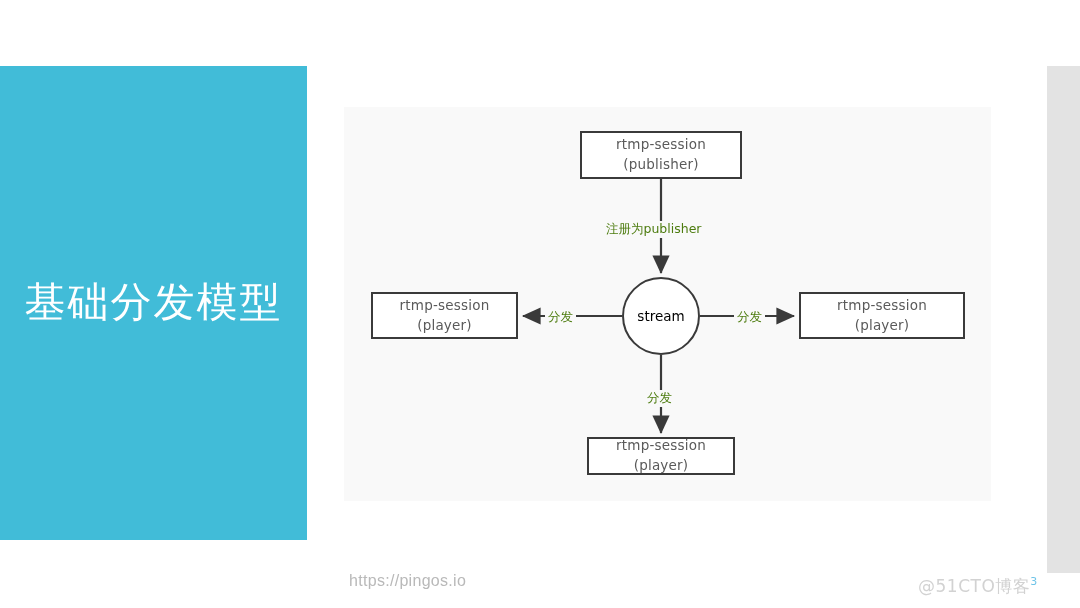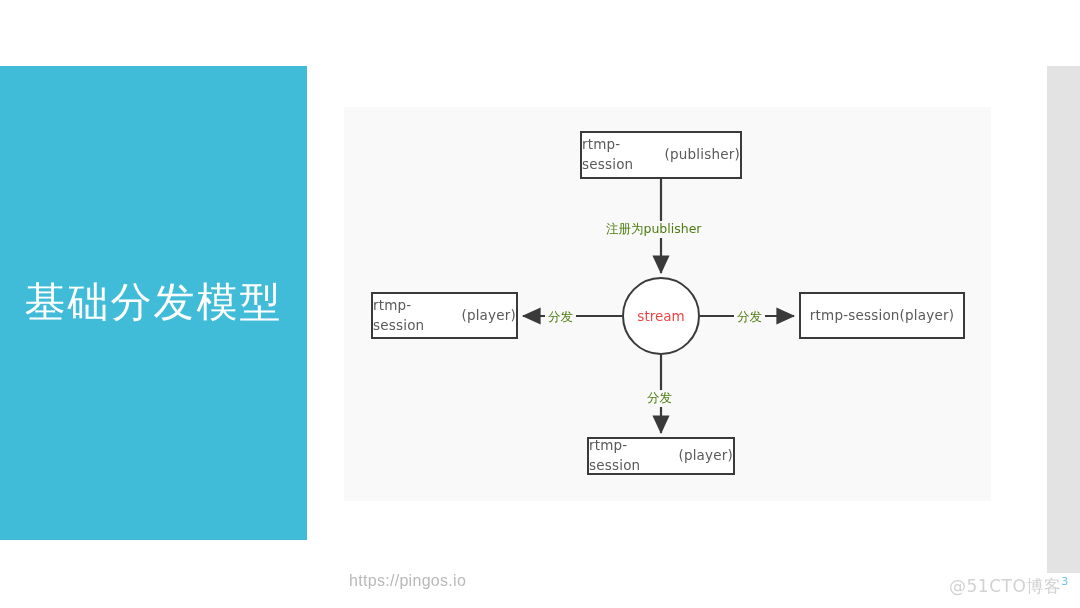--- a/index.html
+++ b/index.html
@@ -65,20 +65,21 @@
     height: 394px;
     display: block;
   }
 
   .node-box {
     position: absolute;
     background: #ffffff;
     border: 2px solid #3a3a3a;
     box-sizing: border-box;
     display: flex;
+    flex-direction: column;
     align-items: center;
     justify-content: center;
     color: #5a5a5a;
     font-size: 13.5px;
     line-height: 1.45;
     letter-spacing: 0.2px;
     font-family: "DejaVu Sans", "Liberation Sans", sans-serif;
   }
   .node-box .l1, .node-box .l2 { display: block; }
 
@@ -93,21 +94,21 @@
     top: 170px;
     width: 78px;
     height: 78px;
     border: 2px solid #3a3a3a;
     border-radius: 50%;
     background: #ffffff;
     box-sizing: border-box;
     display: flex;
     align-items: center;
     justify-content: center;
-    color: #ef4444;
+    color: #000000;
     font-size: 13.5px;
     font-family: "DejaVu Sans", "Liberation Sans", sans-serif;
   }
 
   .edge-label {
     position: absolute;
     color: #4d7c0f;
     font-size: 12.5px;
     background: #f9f9f9;
     padding: 0 3px;
@@ -123,21 +124,21 @@
   #footer-url {
     position: absolute;
     left: 349px;
     top: 572px;
     color: #b9b9b9;
     font-size: 16px;
     letter-spacing: 0.3px;
   }
   #watermark {
     position: absolute;
-    left: 949px;
+    left: 918px;
     top: 575px;
     color: #d2d2d2;
     font-size: 17px;
     letter-spacing: 0.5px;
     font-family: "DejaVu Sans", "Liberation Sans", sans-serif;
   }
   #watermark-sup {
     color: #6fc4e8;
     font-size: 11px;
     vertical-align: super;

